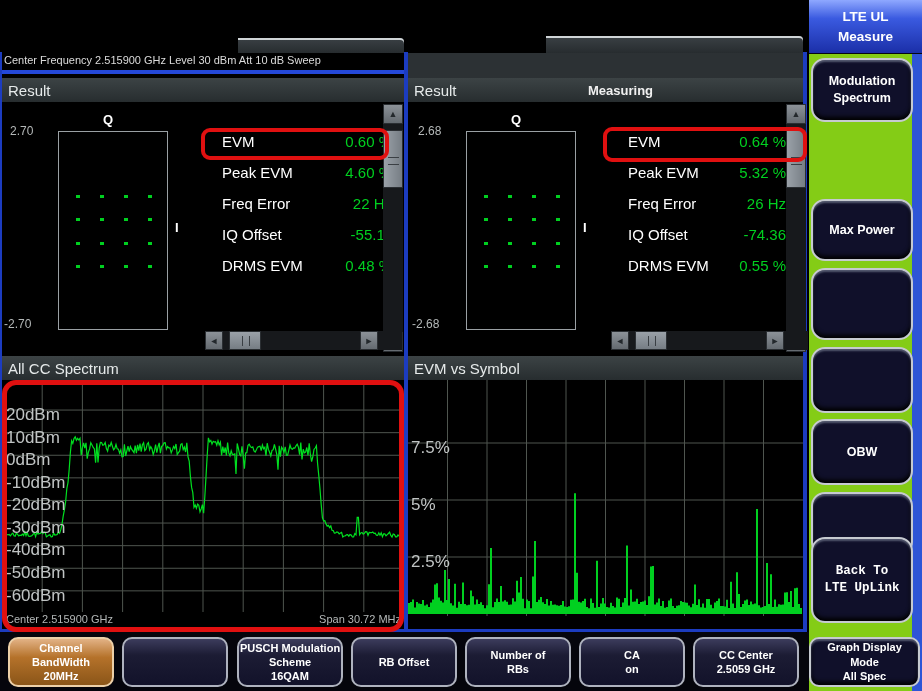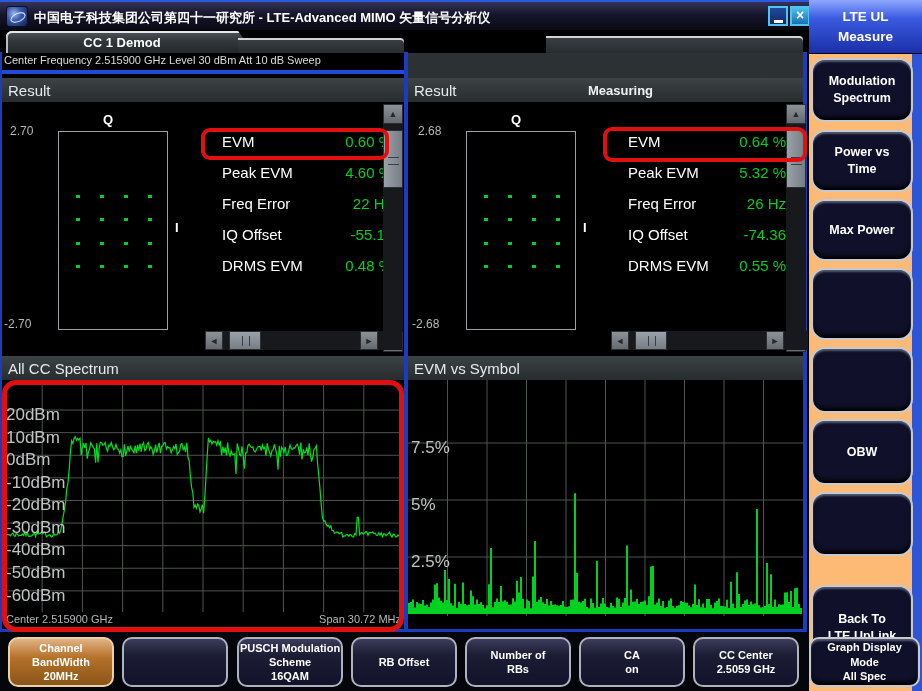--- a/index.html
+++ b/index.html
@@ -17,39 +17,39 @@
     border:1.5px solid #e8eef8; border-radius:50%; transform:rotate(-24deg); }
   .win-title { position:absolute; left:34px; top:7px; color:#fff; font-size:13px; font-weight:bold;
     white-space:nowrap; }
   .win-btn { position:absolute; top:4px; width:20px; height:20px; border:2px solid #4fc4ee;
     color:#fff; font-weight:bold; text-align:center; line-height:15px; font-size:14px; }
   #btn-min { left:768px; background:linear-gradient(180deg,#214a9c,#122a66); }
   #btn-min span { position:absolute; left:4px; bottom:1px; width:9px; height:3px; background:#fff; font-size:0; }
   #btn-close { left:790px; background:linear-gradient(180deg,#4fc0ec,#1a6fae); }
 
   
-  #sidebar { position:absolute; left:809px; top:0; width:113px; height:691px; background:#fdba74; }
+  #sidebar { position:absolute; left:809px; top:0; width:113px; height:691px; background:#84cc16; }
   #sidebar-strip { position:absolute; right:0; top:0; width:10px; height:691px; background:#2e55d6; }
   #sidebar-header { position:absolute; left:0; top:0; width:113px; height:54px;
     background:linear-gradient(180deg,#8fa8ff 0%,#3a5ae0 35%,#1b2fa8 100%);
     color:#fff; font-weight:bold; font-size:13.5px; text-align:center; padding-top:7px;
     line-height:1.45; white-space:pre-line; border-bottom:1px solid #060612; }
   .side-btn { position:absolute; left:2px; width:102px; background:#10102a;
     border:2px solid #c6cad0; border-radius:14px; color:#fff; font-weight:bold; font-size:12.5px;
     display:flex; align-items:center; justify-content:center; text-align:center;
     white-space:pre-line; line-height:1.35;
     box-shadow:inset 0 2px 2px #555a70, inset 0 -3px 4px #000; }
   #sbtn-0 { top:58px;  height:64px; }
   #sbtn-1 { top:130px; height:62px; }
   #sbtn-2 { top:199px; height:62px; }
   #sbtn-3 { top:268px; height:72px; }
   #sbtn-4 { top:347px; height:66px; }
   #sbtn-5 { top:419px; height:66px; }
   #sbtn-6 { top:492px; height:64px; }
-  #sbtn-7 { top:585px; height:86px; }
+  #sbtn-7 { top:537px; height:86px;font-family:Liberation Mono, monospace; }
   #sbtn-bottom { top:637px; height:50px; left:0; width:111px; font-size:11px; border-radius:10px; }
 
   
   .blue { position:absolute; background:#1c3cc0; }
   #bl-left   { left:0;   top:52px;  width:2px;  height:580px; }
   #bl-mid    { left:404px; top:52px; width:4px; height:580px; }
   #bl-right  { left:803px; top:52px; width:4px; height:580px; }
   #bl-bottom { left:0; top:629px; width:807px; height:3px; }
   #bl-info   { left:2px; top:70px; width:402px; height:4px; background:#2448d8; }
 
@@ -145,36 +145,27 @@
   .bb-btn.active { background:linear-gradient(180deg,#e2b285 0%,#b5722a 40%,#8a5518 100%);
     border-color:#ecd0a8; }
   #bb-0{left:8px;} #bb-1{left:122px;} #bb-2{left:237px;} #bb-3{left:351px;}
   #bb-4{left:465px;} #bb-5{left:579px;} #bb-6{left:693px;}
 </style>
 </head>
 <body>
 
 <div id="screen">
 
-  <div id="title-bar">
-    <div class="win-icon"></div>
-    <div class="win-title">中国电子科技集团公司第四十一研究所 - LTE-Advanced MIMO 矢量信号分析仪</div>
-    <div class="win-btn" id="btn-min">
-        <span></span>
-      </div>
-    <div class="win-btn" id="btn-close">×</div>
-  </div>
 
   <div class="blue" id="bl-left"></div>
   <div class="blue" id="bl-mid"></div>
   <div class="blue" id="bl-right"></div>
   <div class="blue" id="bl-bottom"></div>
   <div class="blue" id="bl-info"></div>
 
-  <div class="tab" id="tab-cc1">CC 1 Demod</div>
   <div class="shelf" id="shelf-cc1"></div>
   <div class="shelf" id="shelf-cc2"></div>
 
   <div id="info-bar">Center Frequency 2.515900 GHz    Level  30 dBm    Att  10 dB    Sweep</div>
   <div id="cc2-topstrip"></div>
 
   <div class="panel-header" id="hdr-result1">
     <span>Result</span>
   </div>
   <div class="panel-header" id="hdr-result2">
@@ -370,22 +361,20 @@
     <div class="bb-btn" id="bb-6">CC Center
 2.5059 GHz</div>
   </div>
 
   <div id="sidebar">
     <div id="sidebar-strip"></div>
     <div id="sidebar-header">LTE UL
 Measure</div>
     <div class="side-btn" id="sbtn-0">Modulation
 Spectrum</div>
-    <div class="side-btn" id="sbtn-1">Power vs
-Time</div>
     <div class="side-btn" id="sbtn-2">Max Power</div>
     <div class="side-btn" id="sbtn-3"></div>
     <div class="side-btn" id="sbtn-4"></div>
     <div class="side-btn" id="sbtn-5">OBW</div>
     <div class="side-btn" id="sbtn-6"></div>
     <div class="side-btn" id="sbtn-7">Back To
 LTE UpLink</div>
     <div class="side-btn" id="sbtn-bottom">Graph Display
 Mode
 All Spec</div>

